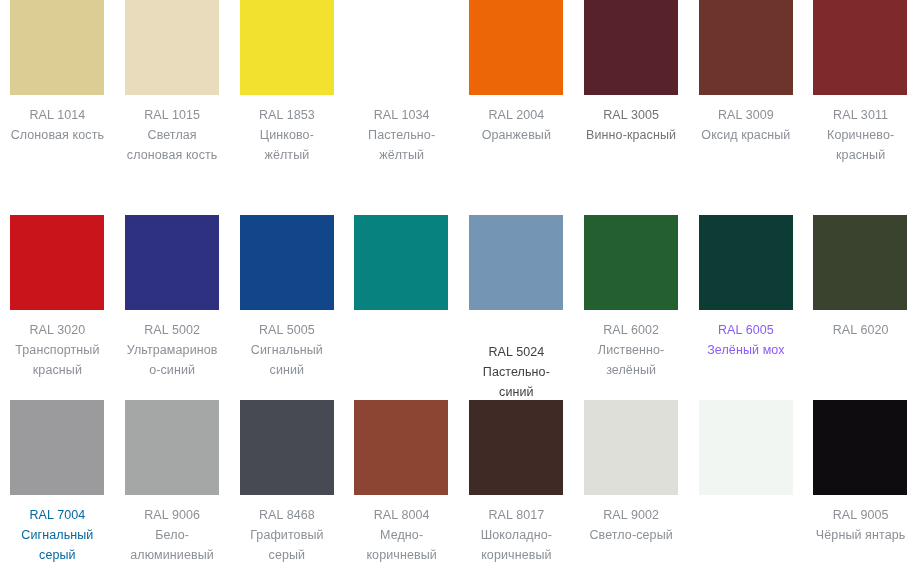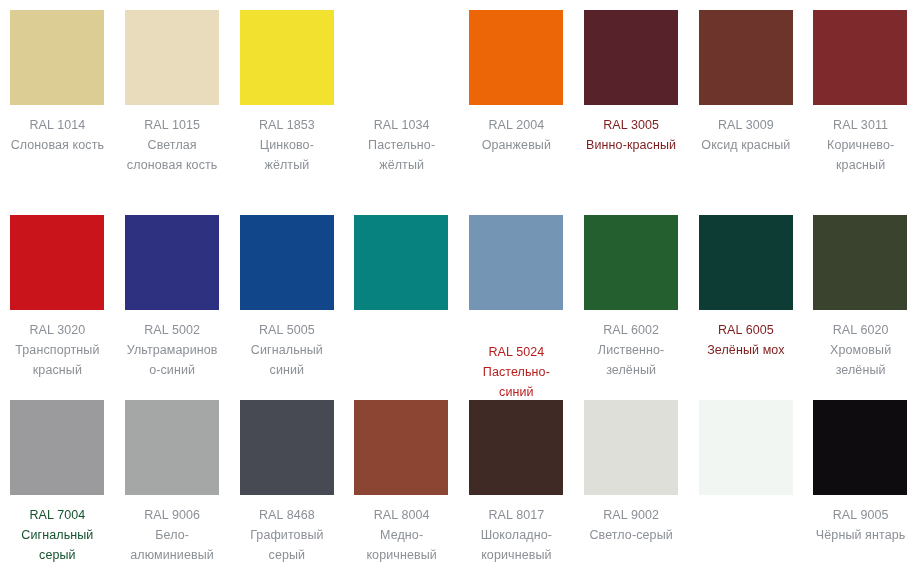--- a/index.html
+++ b/index.html
@@ -34,21 +34,21 @@
 
   .swatch-cell {
     width: 114.75px;
     box-sizing: border-box;
     padding: 0 10px;
     display: flex;
     flex-direction: column;
     align-items: stretch;
   }
 
-  .row-1 .swatch-cell { padding-top: 10px; }
+  .row-1 .swatch-cell { }
   .row-2 .swatch-cell { padding-top: 15px; }
   .row-3 .swatch-cell { padding-top: 10px; }
 
   .chip {
     width: 94px;
     height: 95px;
     display: block;
     flex: 0 0 auto;
   }
 
@@ -105,21 +105,21 @@
       </div>
       <div class="swatch-cell">
         <div class="chip" style="background-color: rgb(236, 102, 8);"></div>
         <div class="caption" style="color: rgb(139, 144, 150);">
           <span class="code">RAL 2004</span>
           <span class="name">Оранжевый</span>
         </div>
       </div>
       <div class="swatch-cell">
         <div class="chip" style="background-color: rgb(87, 34, 42);"></div>
-        <div class="caption" style="color: #7f1d1d;">
+        <div class="caption" style="color: #737373;">
           <span class="code">RAL 3005</span>
           <span class="name">Винно-красный</span>
         </div>
       </div>
       <div class="swatch-cell">
         <div class="chip" style="background-color: rgb(109, 52, 44);"></div>
         <div class="caption" style="color: rgb(139, 144, 150);">
           <span class="code">RAL 3009</span>
           <span class="name">Оксид красный</span>
         </div>
@@ -152,51 +152,50 @@
         <div class="caption" style="color: rgb(139, 144, 150);">
           <span class="code">RAL 5005</span>
           <span class="name">Сигнальный синий</span>
         </div>
       </div>
       <div class="swatch-cell">
         <div class="chip" style="background-color: rgb(7, 130, 127);"></div>
       </div>
       <div class="swatch-cell">
         <div class="chip" style="background-color: rgb(117, 149, 180);"></div>
-        <div class="caption" style="color: #b91c1c; margin-top: 32px;">
+        <div class="caption" style="color: #404040; margin-top: 32px;">
           <span class="code">RAL 5024</span>
           <span class="name">Пастельно-синий</span>
         </div>
       </div>
       <div class="swatch-cell">
         <div class="chip" style="background-color: rgb(36, 96, 47);"></div>
         <div class="caption" style="color: rgb(139, 144, 150);">
           <span class="code">RAL 6002</span>
           <span class="name">Лиственно-зелёный</span>
         </div>
       </div>
       <div class="swatch-cell">
         <div class="chip" style="background-color: rgb(12, 60, 51);"></div>
-        <div class="caption" style="color: #7f1d1d;">
+        <div class="caption" style="color: #8b5cf6;">
           <span class="code">RAL 6005</span>
           <span class="name">Зелёный мох</span>
         </div>
       </div>
       <div class="swatch-cell">
         <div class="chip" style="background-color: rgb(58, 67, 45);"></div>
         <div class="caption" style="color: rgb(139, 144, 150);">
           <span class="code">RAL 6020</span>
-          <span class="name">Хромовый зелёный</span>
         </div>
       </div>
     </div>
   <div class="row row-3">
       <div class="swatch-cell">
         <div class="chip" style="background-color: rgb(155, 155, 157);"></div>
-        <div class="caption" style="color: #14532d;">
+        <div class="caption" style="color: #0369a1;">
           <span class="code">RAL 7004</span>
           <span class="name">Сигнальный серый</span>
         </div>
       </div>
       <div class="swatch-cell">
         <div class="chip" style="background-color: rgb(165, 167, 167);"></div>
         <div class="caption" style="color: rgb(139, 144, 150);">
           <span class="code">RAL 9006</span>
           <span class="name">Бело-алюминиевый</span>
         </div>

